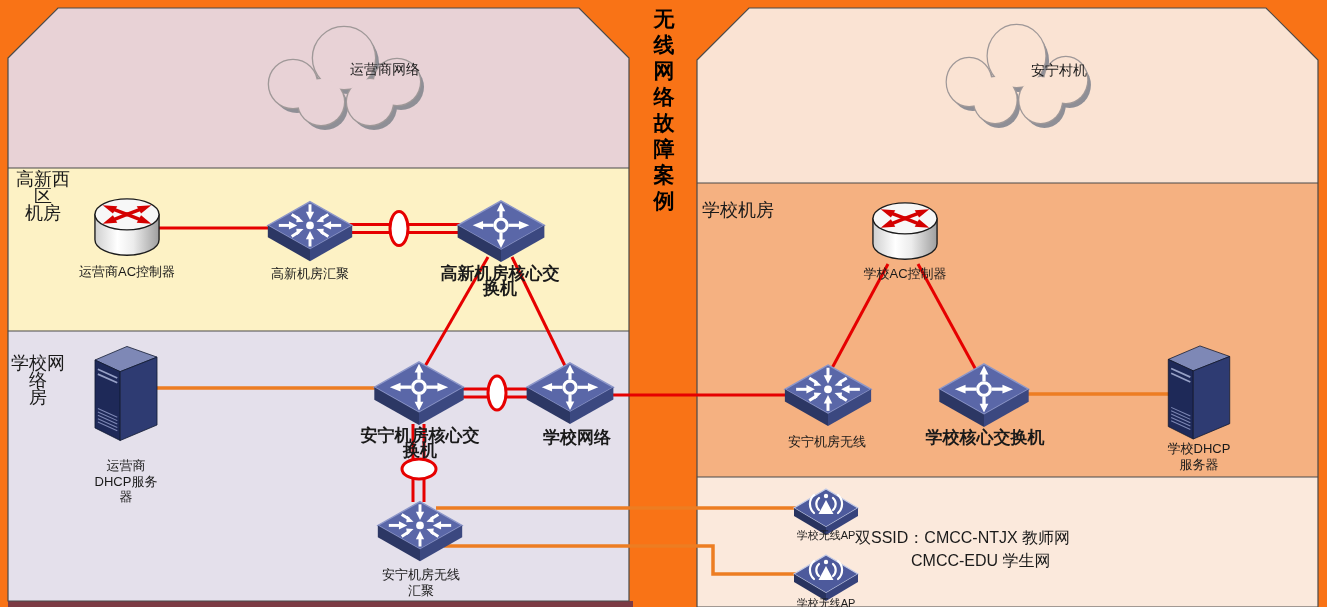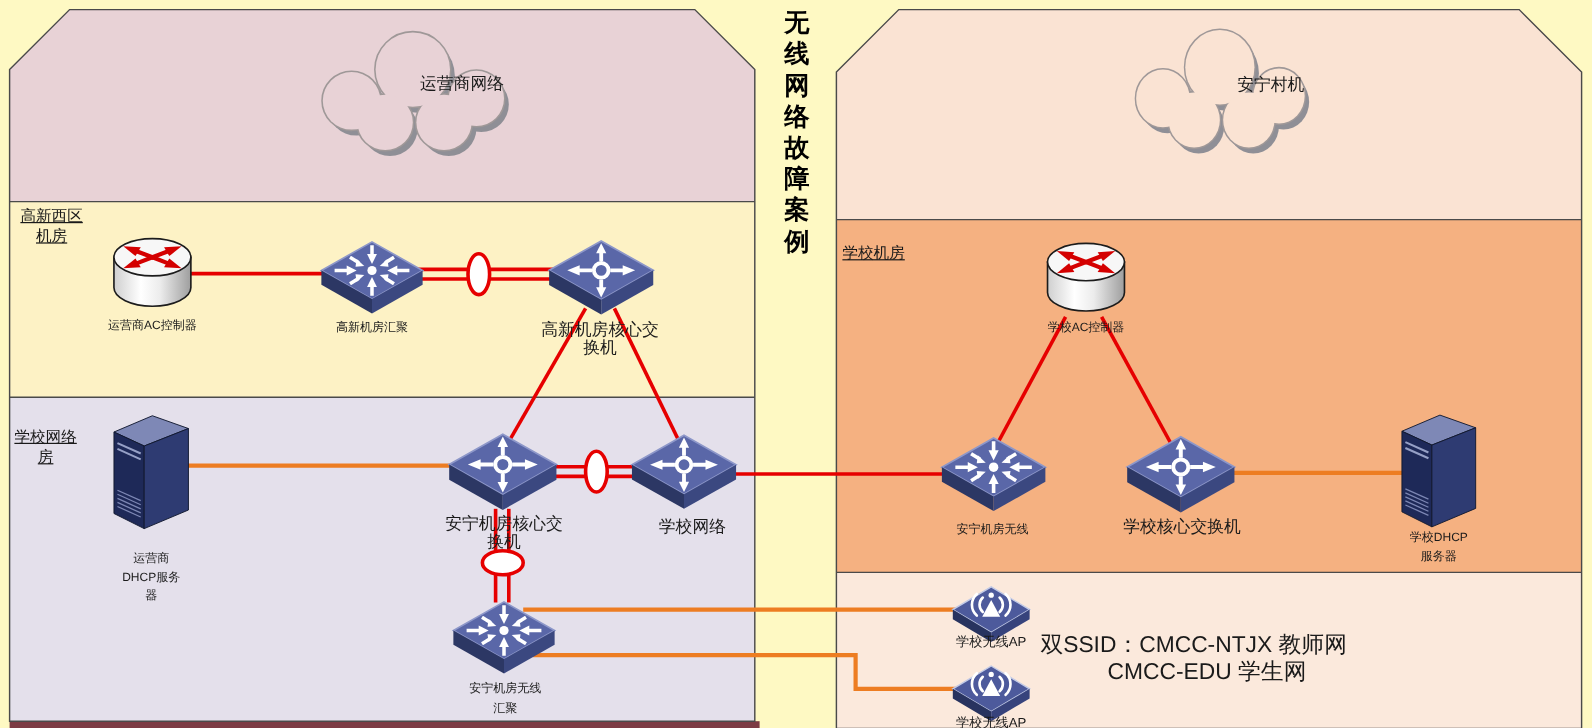--- a/index.html
+++ b/index.html
@@ -1,26 +1,26 @@
 <!DOCTYPE html>
 <html><head>
 <meta charset="utf-8">
 <style>
   html,body{margin:0;padding:0;background:#fff;}
-  .stage{position:relative;width:1327px;height:607px;background:#fef9c3;overflow:hidden;
+  .stage{position:relative;width:1327px;height:607px;background:#f97316;overflow:hidden;
          font-family:"Liberation Sans",sans-serif;color:#1a1a1a;}
   .bg{position:absolute;left:0;top:0;}
-  .lbl{position:absolute;font-size:10px;line-height:15.5px;text-align:center;
+  .lbl{position:absolute;font-size:13px;line-height:15.5px;text-align:center;
        white-space:nowrap;transform:translateX(-50%);color:#1a1a1a;}
-  .lbl.bold{font-weight:normal;font-size:14px;line-height:14.5px;}
+  .lbl.bold{font-weight:bold;font-size:17px;line-height:14.5px;}
   .lbl.small{font-size:11px;line-height:11px;}
   .lbl.cloud{font-size:14px;margin-left:45px;}
-  .region{position:absolute;font-size:13px;line-height:17px;text-align:center;color:#1a1a1a;text-decoration:underline;}
+  .region{position:absolute;font-size:18px;line-height:17px;text-align:center;color:#1a1a1a;}
   .region.single{text-align:left;}
-  .ssid{position:absolute;font-size:19px;line-height:19px;white-space:nowrap;color:#1a1a1a;margin-left:12px;}
+  .ssid{position:absolute;font-size:16px;line-height:19px;white-space:nowrap;color:#1a1a1a;}
   .vtitle{position:absolute;left:650px;top:6px;width:28px;font-family:"Liberation Serif",serif;
           font-weight:bold;font-size:21px;line-height:26px;text-align:center;
           word-break:break-all;color:#000;}
 </style>
 </head>
 <body>
 
 <div class="stage">
 
   <svg class="bg" width="1327" height="607" viewBox="0 0 1327 607">

